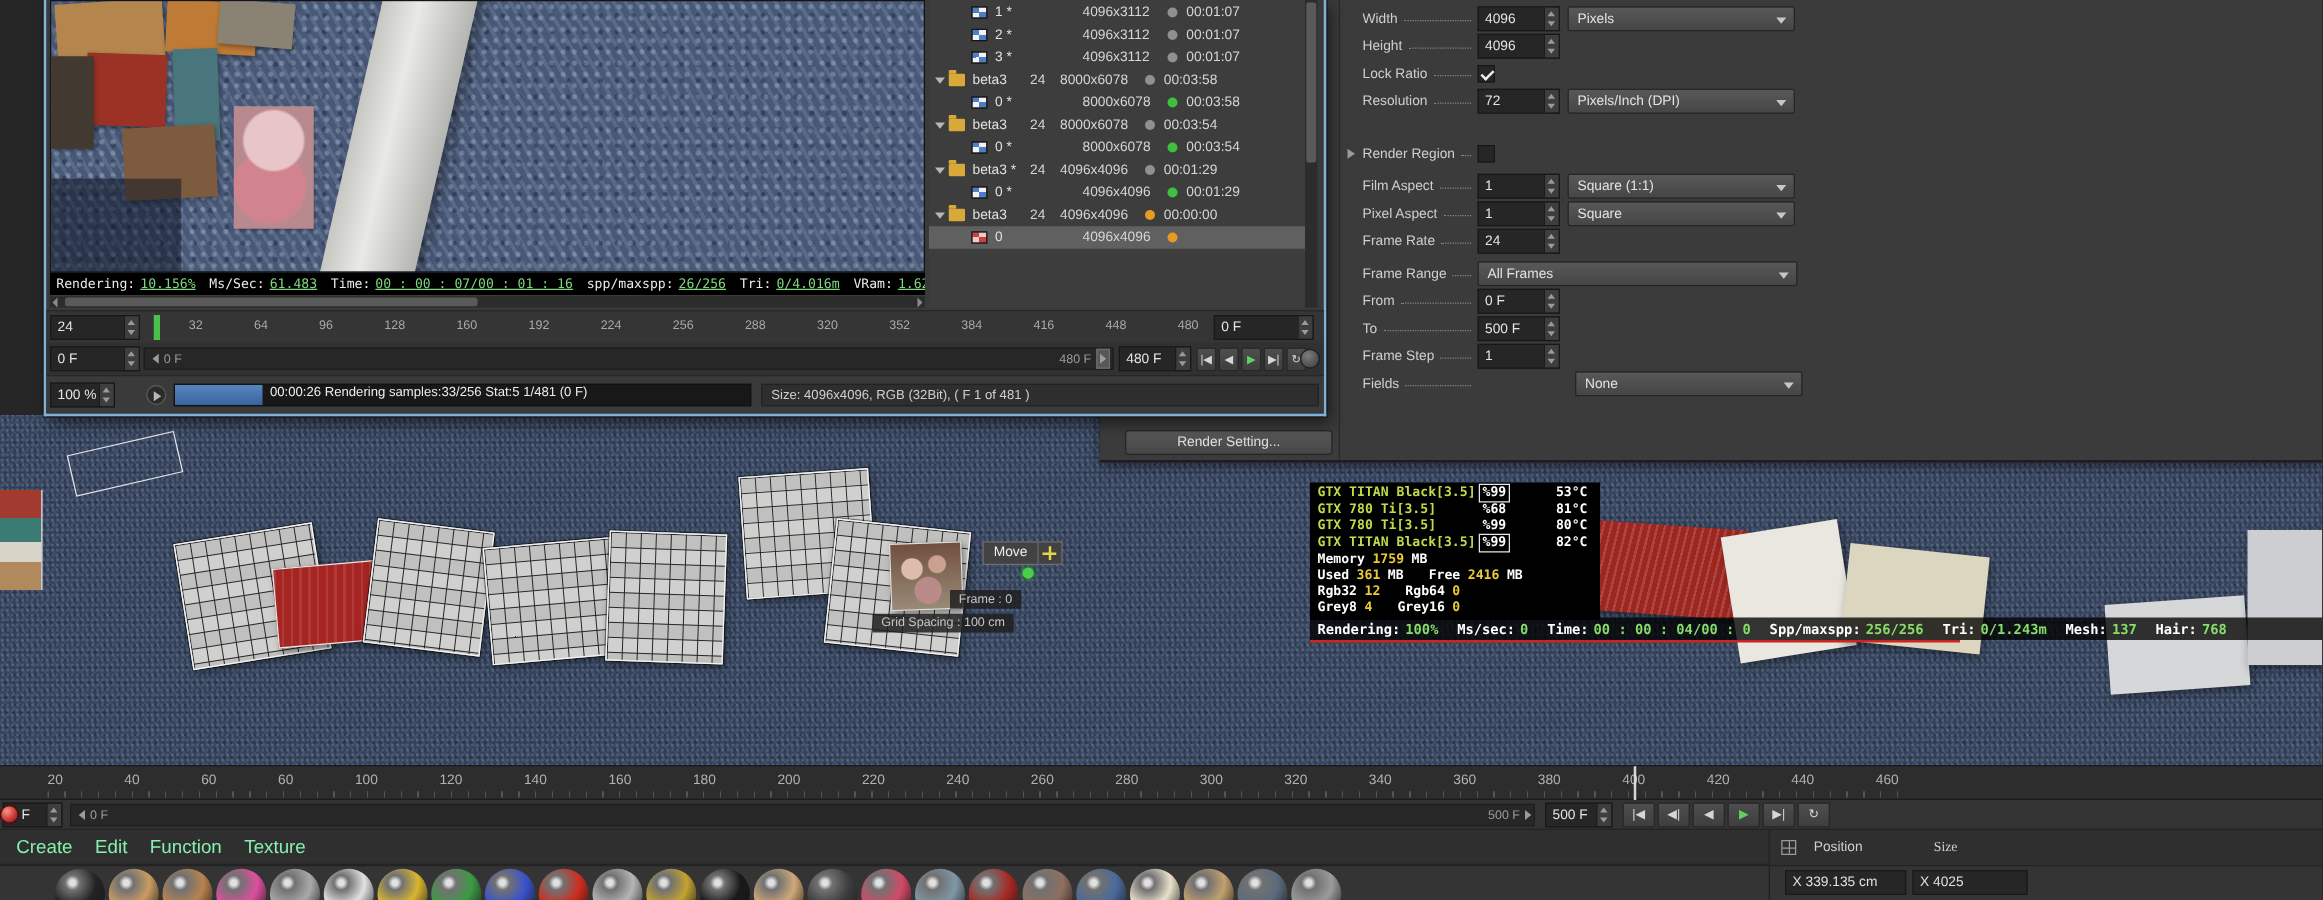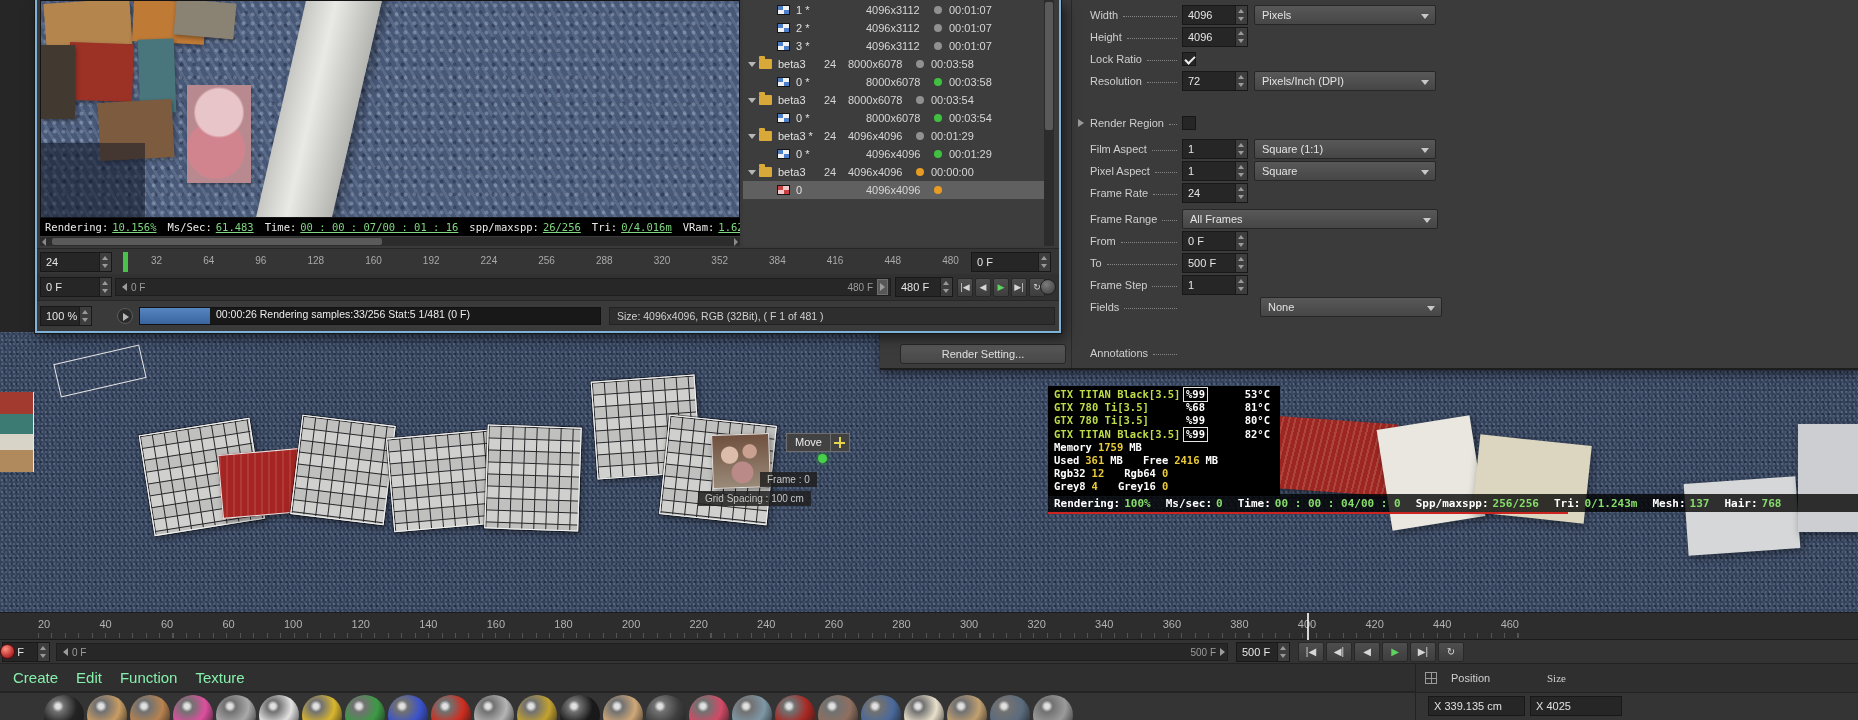--- a/index.html
+++ b/index.html
@@ -371,26 +371,20 @@
       <div class="arow" style="top:296px">
         <span class="albl">
             <span>Fields</span>
             <span class="leader"></span>
           </span>
         <span class="spacer72"></span>
         <span class="dd"><span>None</span></span>
       </div>
 
 
-      <div class="arow" style="top:342px">
-        <span class="albl">
-            <span>Annotations</span>
-            <span class="leader"></span>
-          </span>
-      </div>
 
     </div>
   </div>
 
   <div class="pv-win">
 
     <div class="pv-preview denim-zoom">
       <div class="pv-block" style="left:4px;top:0;width:86px;height:46px;background:#b5854e;transform:rotate(-4deg);"></div>
       <div class="pv-block" style="left:92px;top:0;width:72px;height:42px;background:#bf7a36;transform:rotate(3deg);"></div>
       <div class="pv-block" style="left:134px;top:0;width:60px;height:36px;background:#8a8272;transform:rotate(5deg);"></div>

